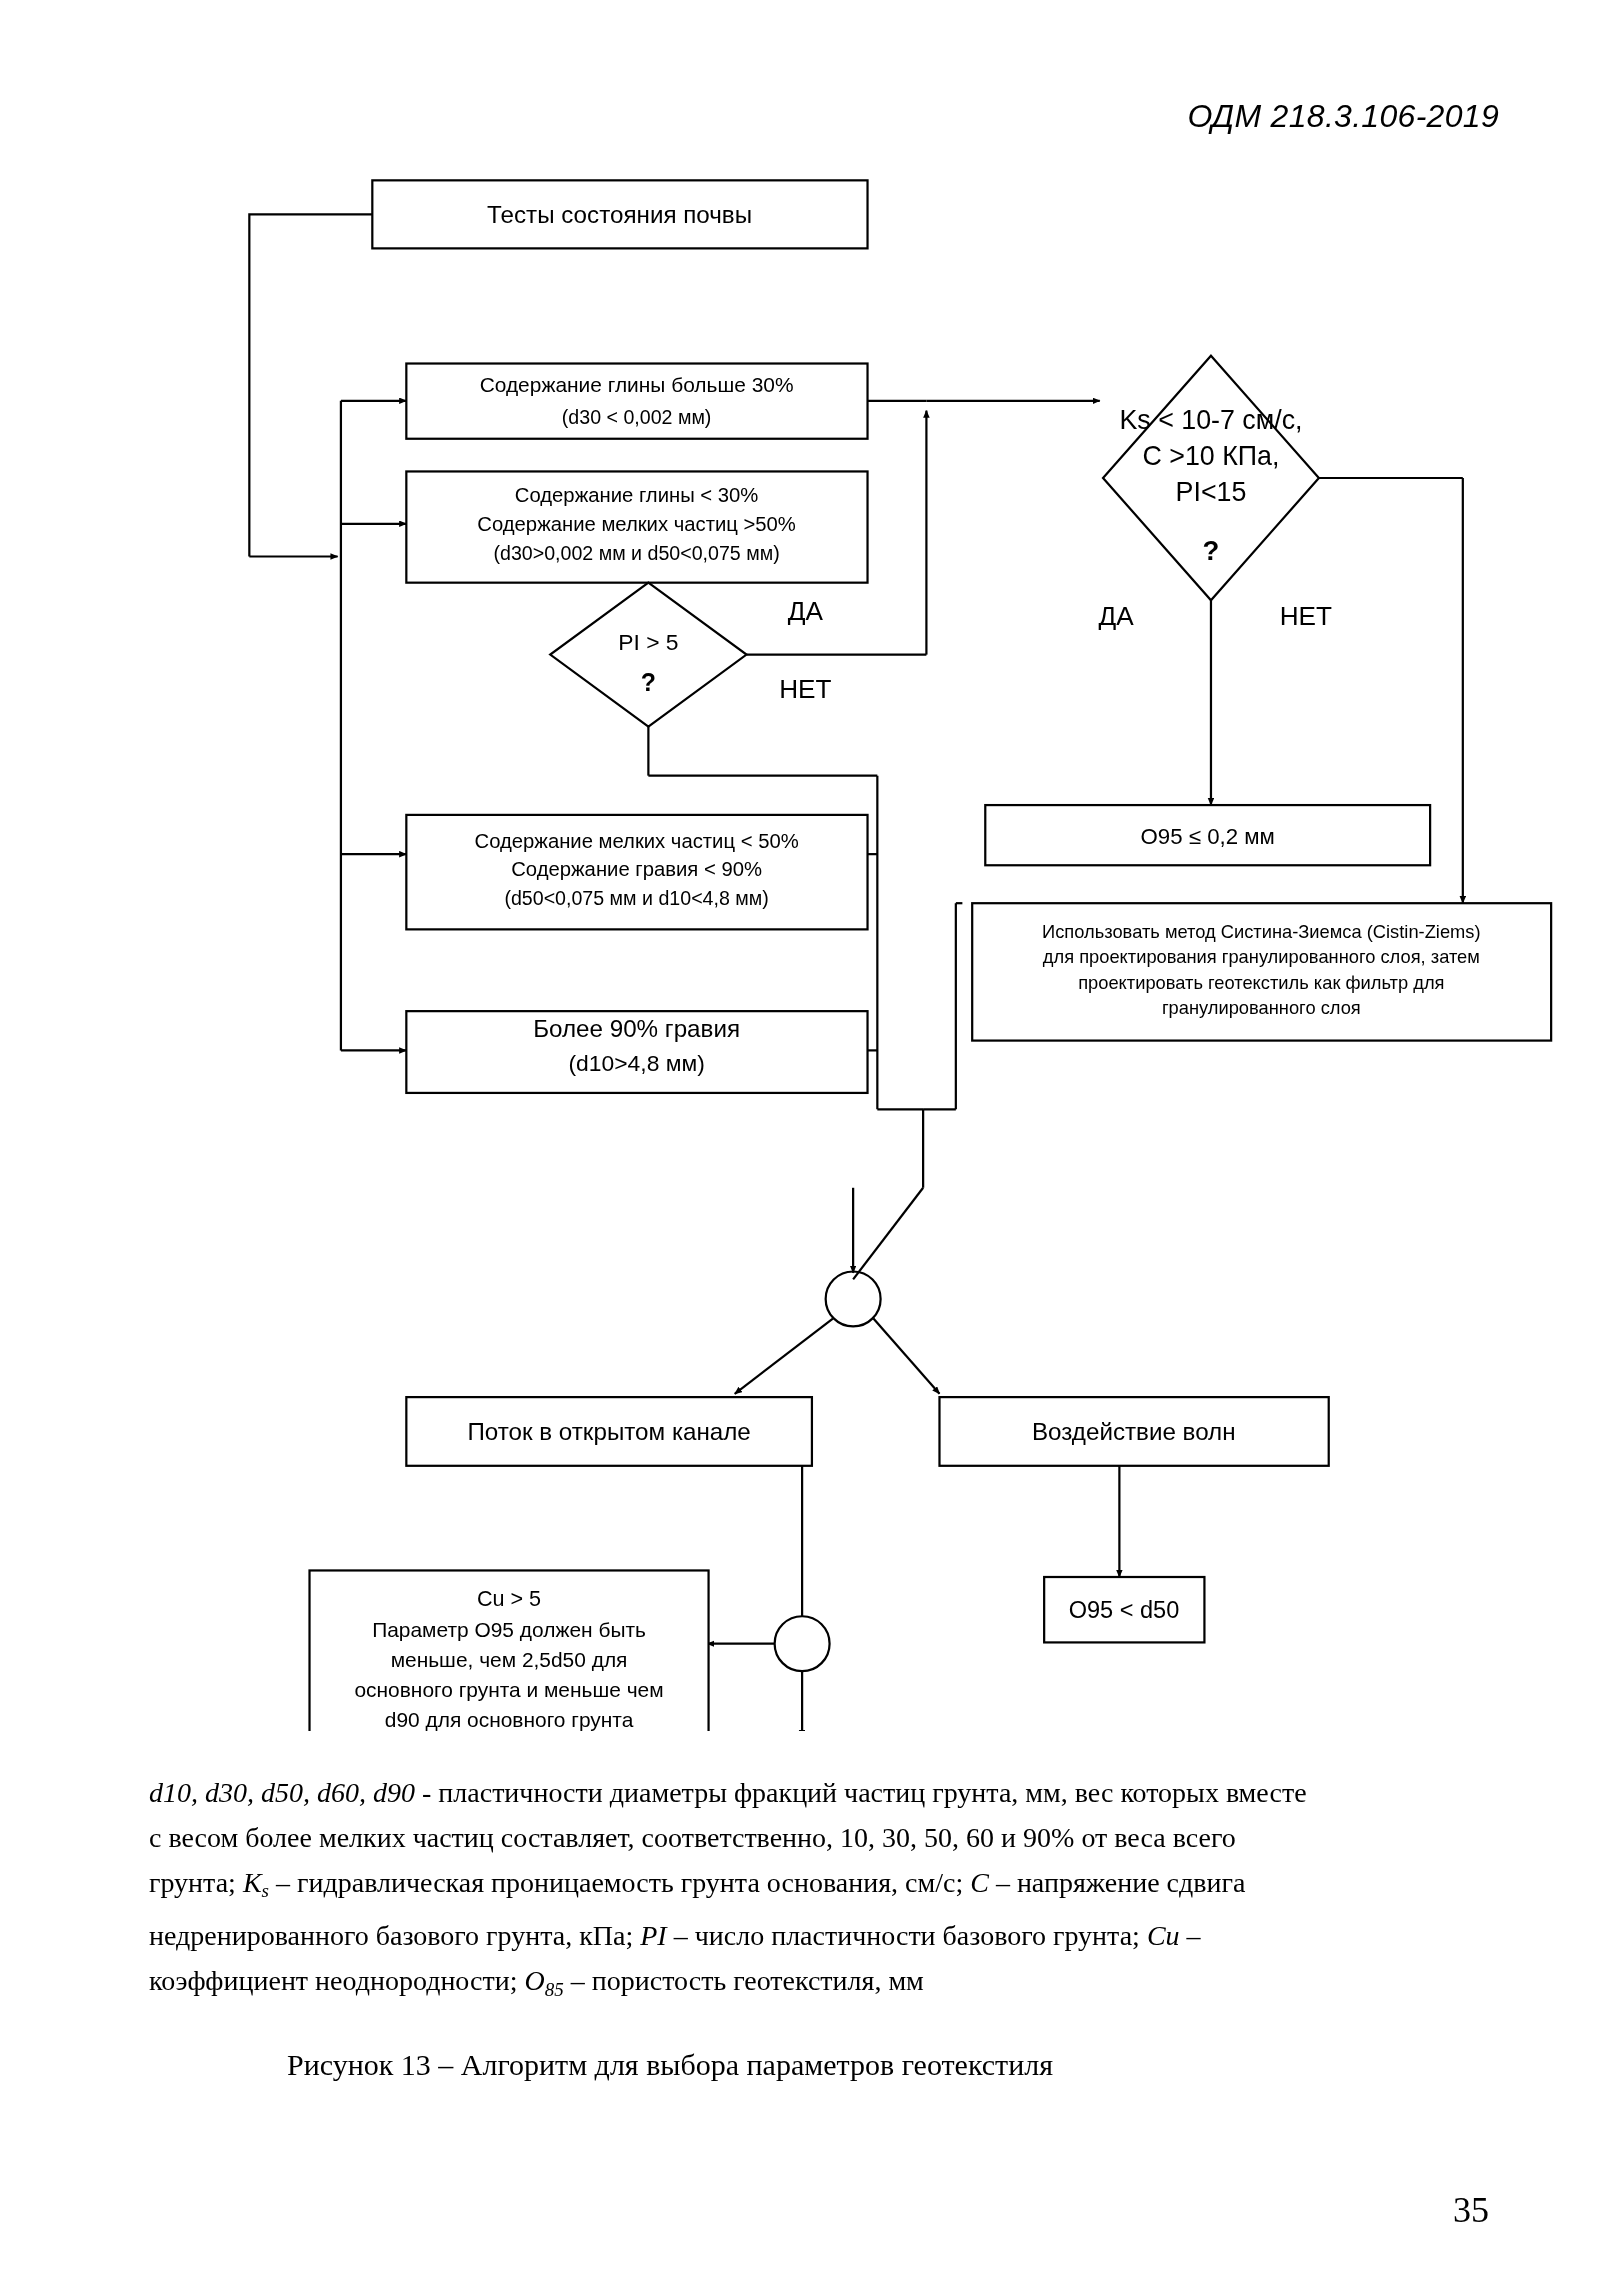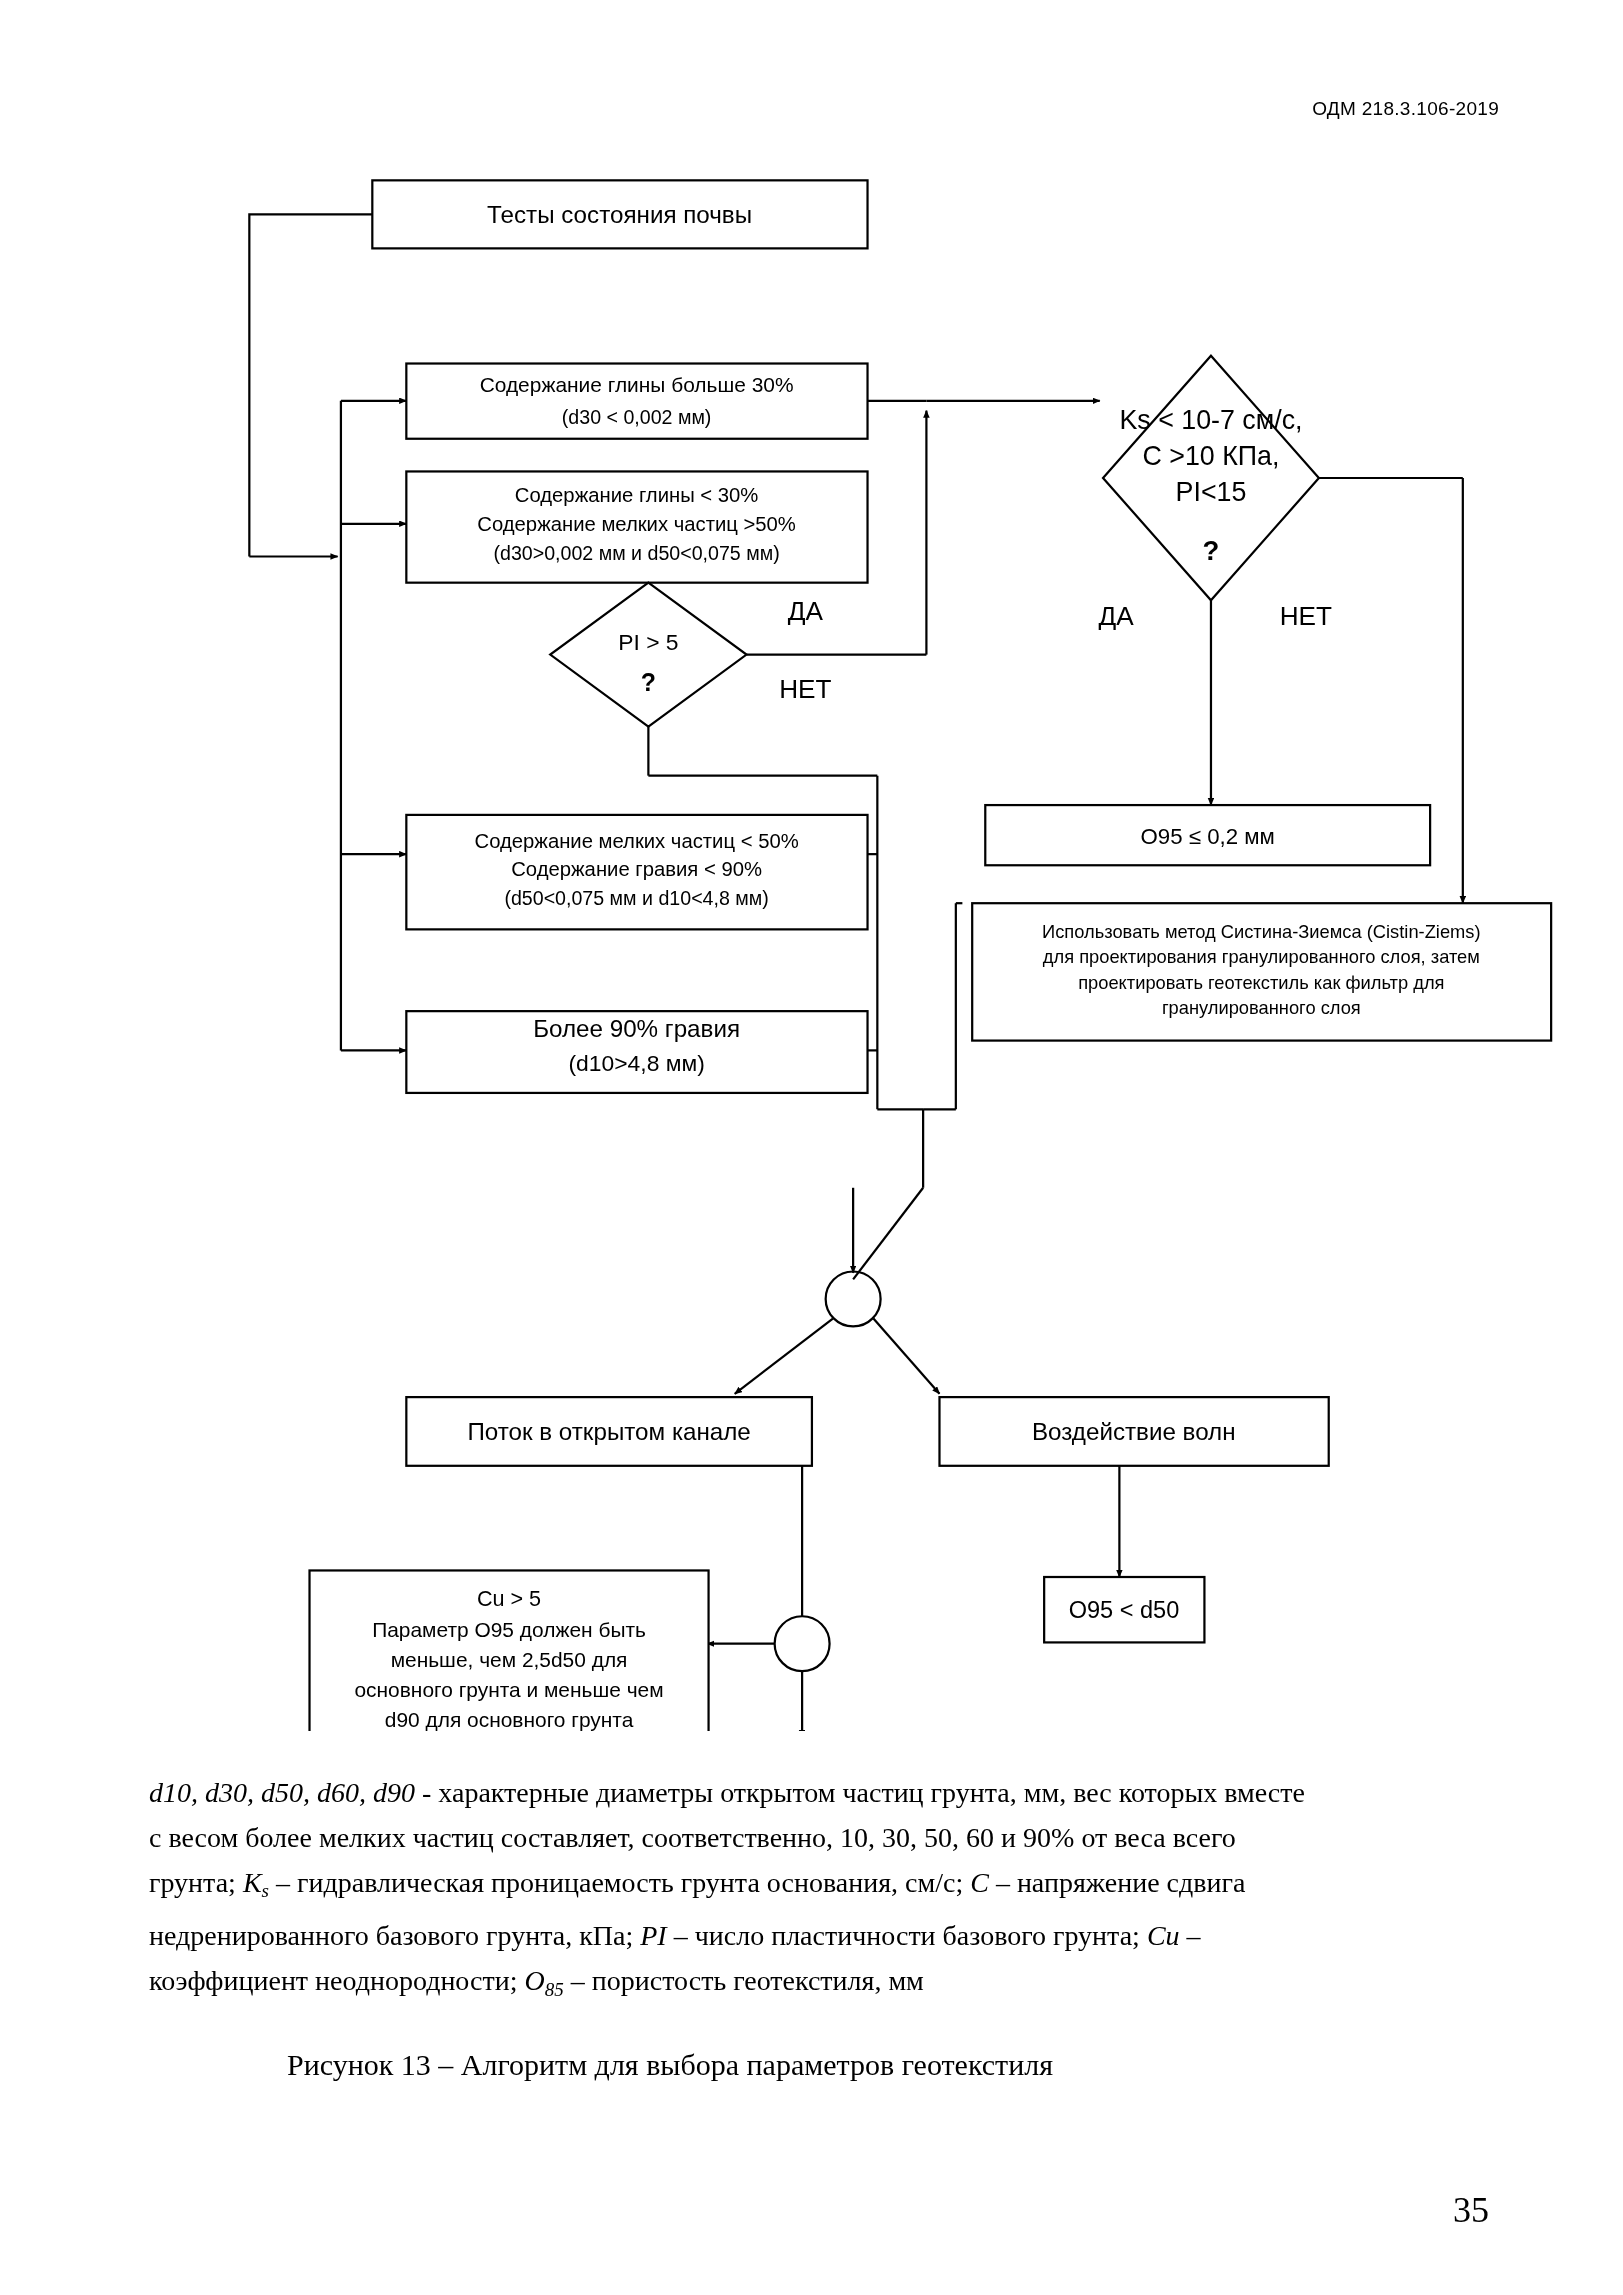--- a/index.html
+++ b/index.html
@@ -1,19 +1,19 @@
 <!DOCTYPE html>
 <html style="font-size:10.5px"><head>
 <meta charset="utf-8">
 <style>
   html,body{margin:0;padding:0;background:#ffffff;}
   body{width:1623px;height:2295px;position:relative;font-family:"Liberation Serif",serif;color:#000;}
   .page{position:absolute;inset:0;}
   #doc-header{position:absolute;right:124px;top:98px;font-family:"Liberation Sans",sans-serif;
-    font-size:19px;letter-spacing:0.3px;white-space:nowrap;}
+    font-style:italic;font-size:32px;letter-spacing:0.3px;white-space:nowrap;}
   #figure-area{position:absolute;left:0;top:167px;width:1623px;height:1564px;margin-left:40px;}
   #figure-area svg{display:block;}
   .fig-text{font-family:"Liberation Sans",sans-serif;fill:#000;}
   #caption-block{position:absolute;left:149px;top:1770px;width:1335px;
     font-size:28px;line-height:45px;text-align:justify;}
   #caption-block .ln{white-space:nowrap;}
   .it{font-style:italic;margin-top:24px;}
   .sub{font-size:.68em;vertical-align:-0.28em;font-style:italic;}
   #figure-caption{position:absolute;left:0;top:2048px;width:1340px;text-align:center;
     font-size:30px;}
@@ -150,21 +150,21 @@
         <text x="1170" y="812" font-size="40">НЕТ</text>
         <text x="1645" y="700" font-size="40">ДА</text>
         <text x="1935" y="700" font-size="40">НЕТ</text>
       </g>
     </svg>
   </div>
 
   <div id="caption-block">
     <div class="ln">
       <span class="it"><span>d10,</span> <span>d30,</span> <span>d50,</span> <span>d60,</span> <span>d90</span></span>
-      <span>- характерные диаметры открытом частиц грунта, мм, вес которых вместе</span>
+      <span>- пластичности диаметры фракций частиц грунта, мм, вес которых вместе</span>
     </div>
     <div class="ln">с весом более мелких частиц составляет, соответственно, 10, 30, 50, 60 и 90% от веса всего</div>
     <div class="ln">
       <span>грунта; </span><span class="it">K</span><span class="it sub">s</span><span> – гидравлическая проницаемость грунта основания, см/с; </span><span class="it">C</span><span> – напряжение сдвига</span>
     </div>
     <div class="ln">
       <span>недренированного базового грунта, кПа; </span><span class="it">PI</span><span> – число пластичности базового грунта; </span><span class="it">Cu</span><span> –</span>
     </div>
     <div class="ln">
       <span>коэффициент неоднородности; </span><span class="it">O</span><span class="it sub">85</span><span> – пористость геотекстиля, мм</span>

